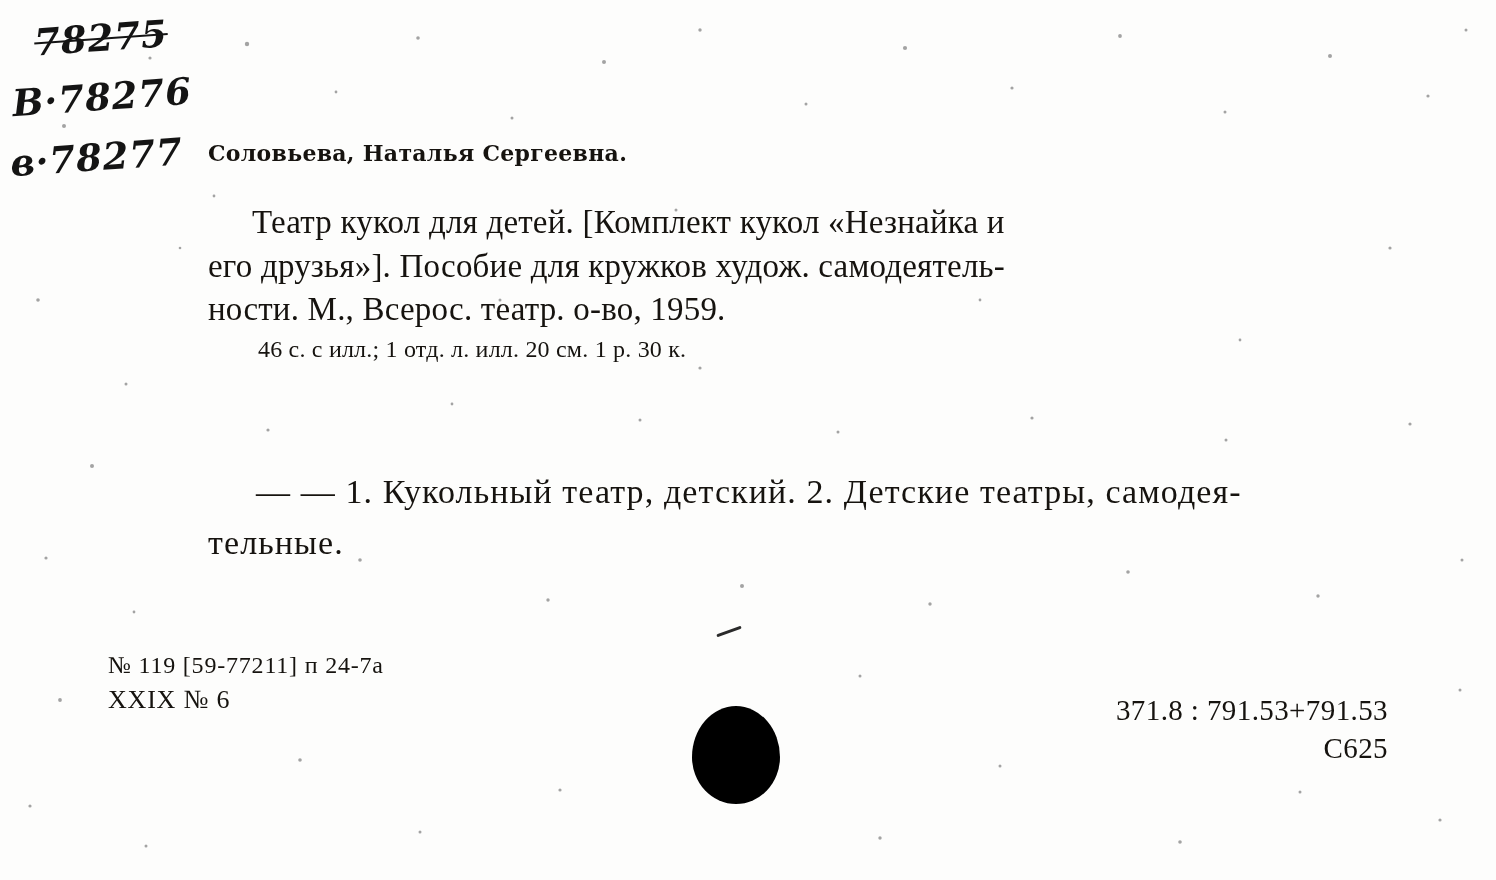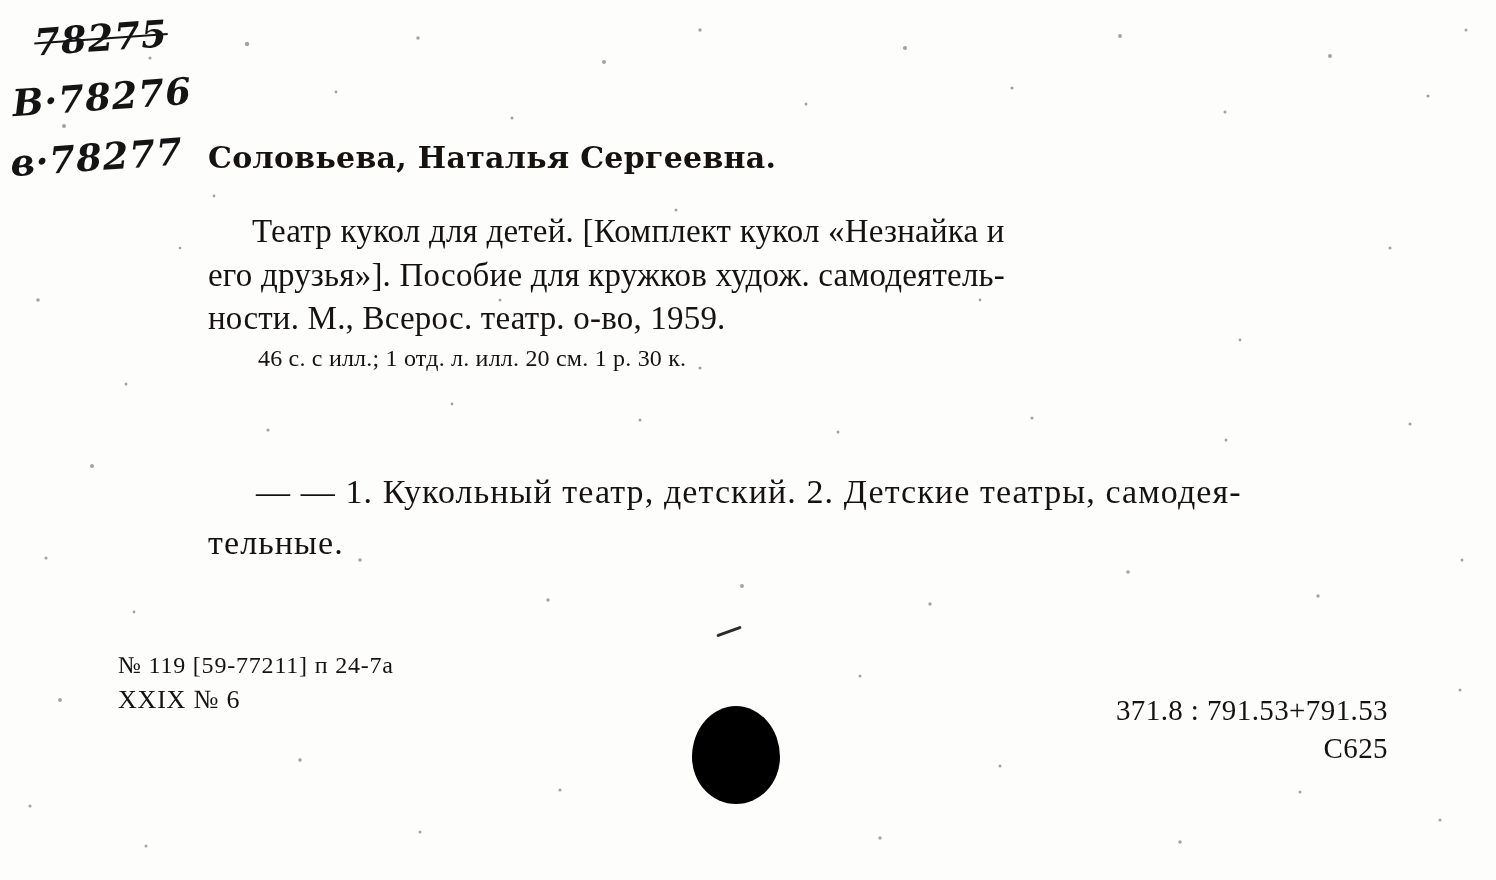--- a/index.html
+++ b/index.html
@@ -54,21 +54,21 @@
   
   #entry {
     position: absolute;
     left: 208px;
     top: 140px;
     width: 1210px;
   }
   #author {
     font-family: "DejaVu Serif", serif;
     font-weight: 700;
-    font-size: 30px;
+    font-size: 22px;
     letter-spacing: 0.3px;
     margin-bottom: 6px;
     white-space: nowrap;
   }
   .title-block {
     font-size: 33px;
     line-height: 1.32;
     letter-spacing: 0.2px;
     margin-top: 35px;
   }
@@ -90,21 +90,21 @@
     font-size: 34px;
     letter-spacing: 1.1px;
     line-height: 1.5;
   }
   #tracings .dash-lead { padding-left: 48px; }
   #tracings .cont { display: block; }
 
   
   #imprint {
     position: absolute;
-    left: 118px;
+    left: 108px;
     top: 648px;
     font-size: 26px;
     letter-spacing: 0.8px;
     line-height: 1.42;
     white-space: nowrap;
   }
   #imprint .small-num { font-size: 24px; }
 
   
   #classification {

